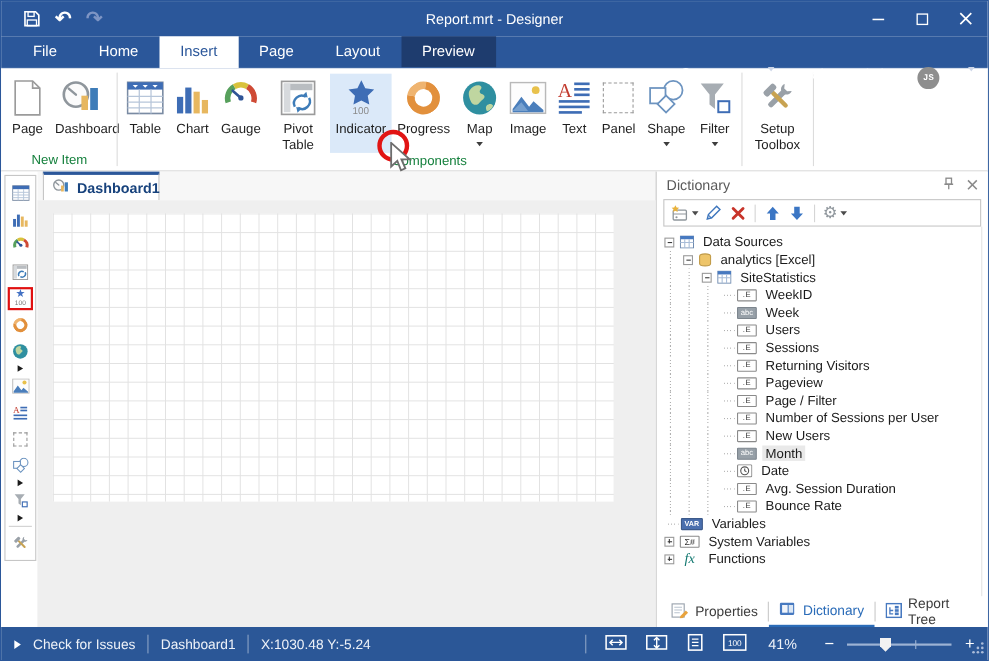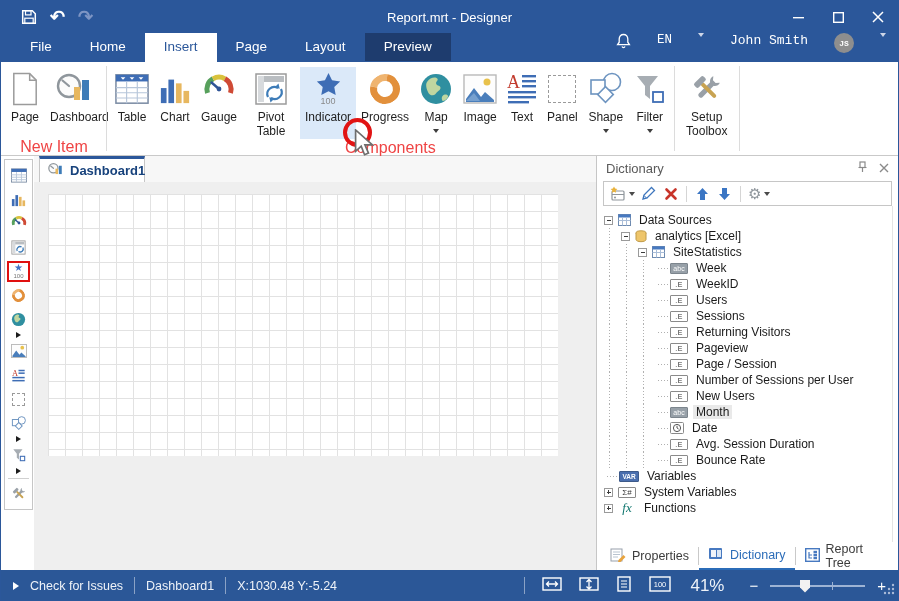--- a/index.html
+++ b/index.html
@@ -10,41 +10,41 @@
   .titlebar { height:32px; background:#2b579a; display:flex; align-items:center; color:#fff; position:relative; }
   .tb-left { display:flex; gap:13px; padding-left:20px; align-items:center; z-index:2; }
   .tb-btn { display:flex; align-items:center; justify-content:center; cursor:default; }
   .undo-ch { font-size:18px; font-weight:bold; color:#fff; line-height:1; }
   .redo-ch { font-size:18px; font-weight:bold; color:#7e95c4; line-height:1; }
   .tb-title { position:absolute; left:0; right:0; text-align:center; font-size:13px; color:#fff; }
   .tb-right { margin-left:auto; display:flex; z-index:2; }
   .winbtn { width:40px; height:32px; display:flex; align-items:center; justify-content:center; }
 
   
-  .menubar { height:28px; background:#2b579a; display:flex; color:#fff; font-size:13.5px; position:relative; z-index:3; }
+  .menubar { height:28px; background:#2b579a; display:flex; color:#fff; font-size:13.5px; position:relative; z-index:3;flex-direction:column; }
   .mtabs { display:flex; margin-left:10px; height:28px; }
   .mtab { padding:0 19px; line-height:28px; cursor:default; }
   .mtab.active { background:#fff; color:#2b579a; height:29px; margin-bottom:-1px; }
   .mtab.dark { background:#1e3c6e; }
   .mb-right { margin-left:auto; display:flex; align-items:flex-start; gap:26px; padding-right:12px;font-family:Liberation Mono, monospace; }
   .caret-w { width:0; height:0; border-left:3.5px solid transparent; border-right:3.5px solid transparent; border-top:4px solid #cdd6e8; }
   .avatar { width:20px; height:20px; border-radius:50%; background:#8e8e8e; color:#fff; font-size:8px; font-weight:bold; display:flex; align-items:center; justify-content:center; }
   .lang { font-size:12.5px; }
   .uname { font-size:13px; }
 
   
   .ribbon { height:95px; background:#fff; border-top:1px solid #2b579a; border-bottom:1px solid #c9c9c9; display:flex; padding-left:4px; position:relative; }
   .rgroup { display:flex; flex-direction:column; }
   .ritems { flex:1; display:flex; align-items:stretch; padding-top:5px; }
   .ritem { min-width:40px; padding:2px 5px 0 5px; display:flex; flex-direction:column; align-items:center; cursor:default; }
   .ritem.selected { background:#dbe9f9; }
   .ricon { height:40px; display:flex; align-items:center; justify-content:center; flex:none; }
   .rlabel { font-size:12px; color:#1f1f1f; text-align:center; line-height:1.15; max-width:48px; margin-top:2px; }
   .rcaret { width:0; height:0; border-left:3.5px solid transparent; border-right:3.5px solid transparent; border-top:4px solid #3d3d3d; margin-top:4px; }
-  .rgroup-label { height:17px; text-align:center; font-size:16px; color:#ef4444; }
+  .rgroup-label { height:17px; text-align:center; font-size:12px; color:#15803d; }
   .rsep { width:1px; background:#dcdcdc; margin:4px 3px; }
   .ind-val { font-size:9px; color:#8a8a8a; line-height:1; margin-top:1px; }
   .prog-ring { width:30px; height:30px; border-radius:50%; border:7px solid #e2903c; border-top-color:#efb470; transform:rotate(-35deg); }
   .panel-box { width:28px; height:28px; border:1px dashed #9a9a9a; background:#fff; }
 
   
   .main { display:flex; height:414px; position:relative; background:#fff; }
   .rail { width:33px; position:relative; background:#fff; flex:none; }
   .rail-box { position:absolute; top:3px; left:3px; width:29px; border:1px solid #c6c6c6; background:#fff; display:flex; flex-direction:column; align-items:center; padding:3px 0; }
   .rail-item { height:24px; width:27px; display:flex; align-items:center; justify-content:center; }
@@ -97,21 +97,21 @@
   .rp-tabs { height:28px; display:flex; align-items:center; padding-left:4px; font-size:12.5px; color:#3c3c3c; }
   .rp-tab { display:flex; align-items:center; gap:6px; padding:0 9px; height:100%; }
   .rp-tab.active { color:#2b6cb8; border-bottom:2px solid #2b6cb8; }
   .rp-tabsep { width:1px; height:18px; background:#c9c9c9; }
 
   
   .statusbar { height:31px; background:#2b5797; color:#eef2f8; display:flex; align-items:center; font-size:12.5px; padding:0 12px; gap:11px; position:relative; }
   .tri-right { width:0; height:0; border-top:4.5px solid transparent; border-bottom:4.5px solid transparent; border-left:6.5px solid #fff; }
   .sb-sep { width:1px; height:17px; background:rgba(255,255,255,.45); }
   .sb-icons { display:flex; gap:17px; align-items:center; margin-left:6px; }
-  .sb-zoom { margin-left:8px; font-size:17px; }
+  .sb-zoom { margin-left:8px; font-size:13px; }
   .slider { display:flex; align-items:center; gap:12px; margin-left:14px; }
   .s-minus,.s-plus { font-size:15px; color:#fff; line-height:1; }
   .track { width:95px; height:2px; background:#9db3d4; position:relative; }
   .tick { position:absolute; left:62px; top:-3px; width:1px; height:8px; background:#9db3d4; }
   .thumb { position:absolute; left:30px; top:-5px; }
   .grip { position:absolute; right:2px; bottom:2px; }
 
   
   .ann-circle { position:absolute; left:342px; top:117px; width:29px; height:29px; border:4px solid #e11414; border-radius:50%; z-index:50; pointer-events:none; }
   .ann-cursor { position:absolute; left:352px; top:128px; z-index:51; pointer-events:none; }
@@ -578,37 +578,37 @@
               </svg>
             </span>
           <span class="tlabel">SiteStatistics</span>
         </div>
 
         <div class="trow">
             <span class="g"></span>
             <span class="g"></span>
             <span class="g"></span>
             <span class="stub"></span>
+            <span class="badge b-num">.E</span>
+            <span class="tlabel">WeekID</span>
+          </div>
+        <div class="trow">
+            <span class="g"></span>
+            <span class="g"></span>
+            <span class="g"></span>
+            <span class="stub"></span>
             <span class="badge b-str">abc</span>
             <span class="tlabel">Week</span>
           </div>
         <div class="trow">
             <span class="g"></span>
             <span class="g"></span>
             <span class="g"></span>
             <span class="stub"></span>
             <span class="badge b-num">.E</span>
-            <span class="tlabel">WeekID</span>
-          </div>
-        <div class="trow">
-            <span class="g"></span>
-            <span class="g"></span>
-            <span class="g"></span>
-            <span class="stub"></span>
-            <span class="badge b-num">.E</span>
             <span class="tlabel">Users</span>
           </div>
         <div class="trow">
             <span class="g"></span>
             <span class="g"></span>
             <span class="g"></span>
             <span class="stub"></span>
             <span class="badge b-num">.E</span>
             <span class="tlabel">Sessions</span>
           </div>
@@ -627,21 +627,21 @@
             <span class="stub"></span>
             <span class="badge b-num">.E</span>
             <span class="tlabel">Pageview</span>
           </div>
         <div class="trow">
             <span class="g"></span>
             <span class="g"></span>
             <span class="g"></span>
             <span class="stub"></span>
             <span class="badge b-num">.E</span>
-            <span class="tlabel">Page / Session</span>
+            <span class="tlabel">Page / Filter</span>
           </div>
         <div class="trow">
             <span class="g"></span>
             <span class="g"></span>
             <span class="g"></span>
             <span class="stub"></span>
             <span class="badge b-num">.E</span>
             <span class="tlabel">Number of Sessions per User</span>
           </div>
         <div class="trow">

